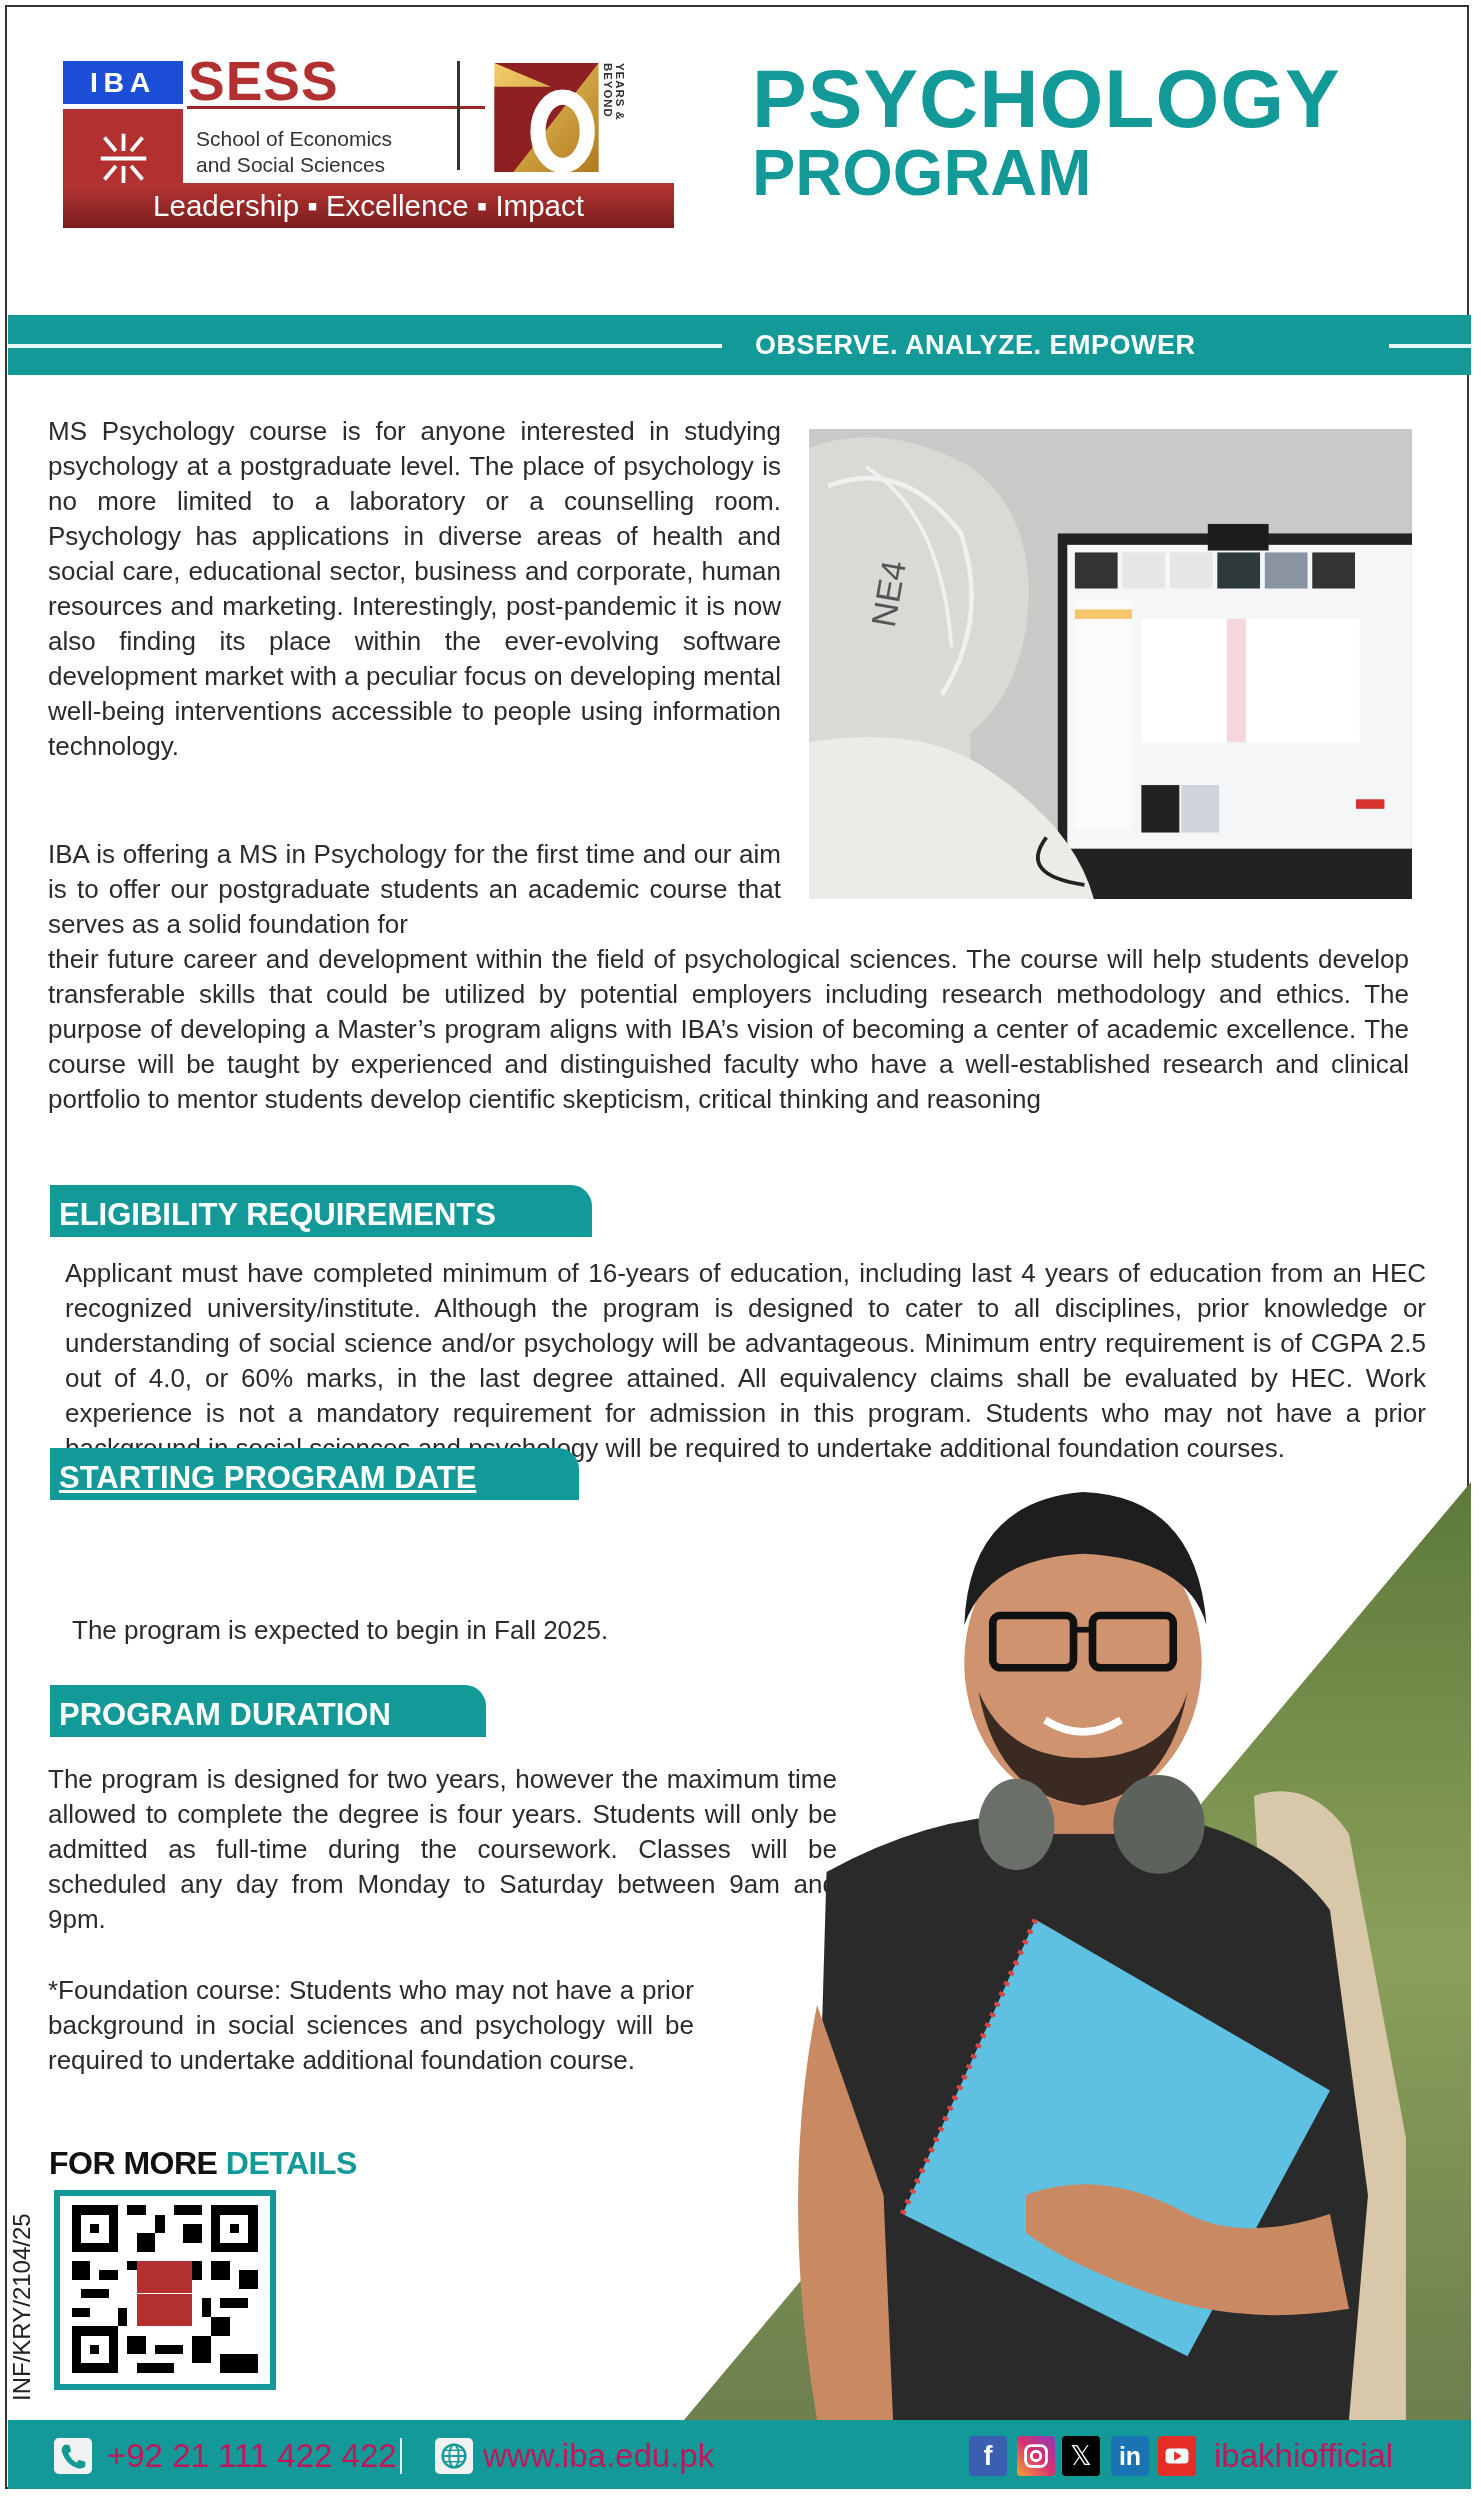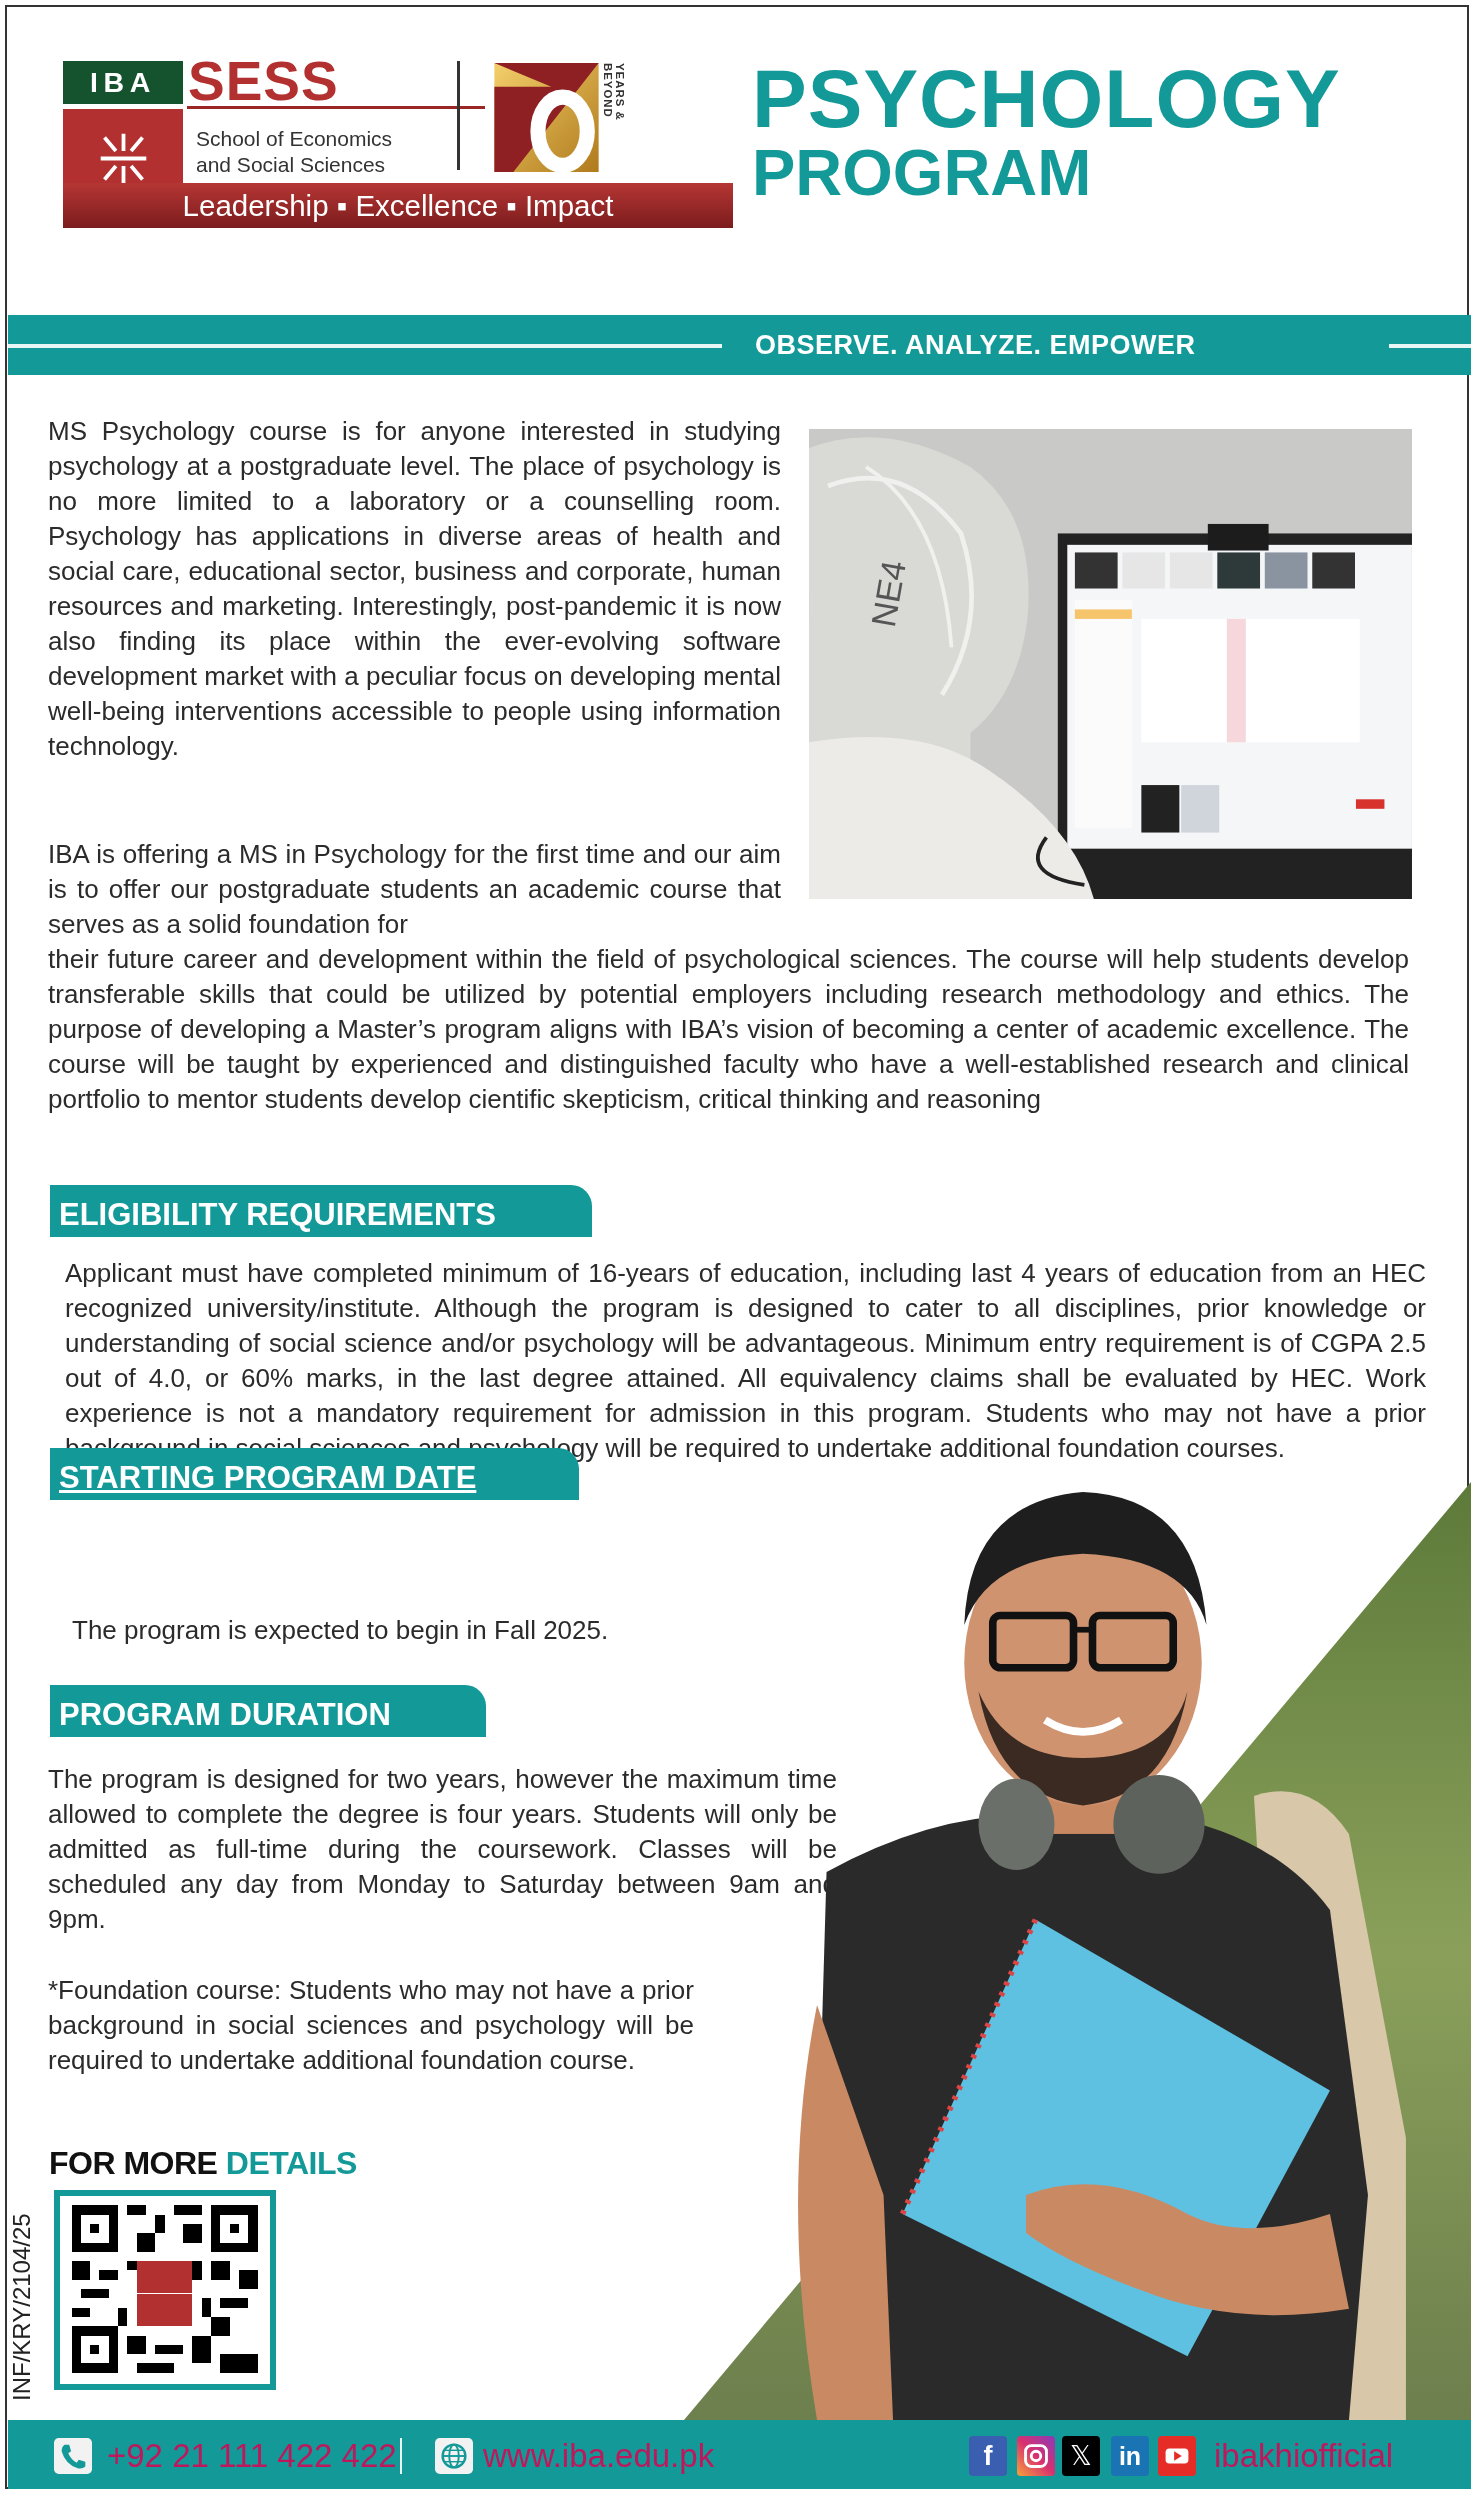--- a/index.html
+++ b/index.html
@@ -1,29 +1,29 @@
 <!DOCTYPE html>
 <html style="font-size:15px"><head>
 <meta charset="utf-8">
 <style>
   html,body{margin:0;padding:0;background:#fff;}
   body{width:1481px;height:2500px;position:relative;overflow:hidden;font-family:"Liberation Sans",sans-serif;color:#2a2a2a;}
   .frame{position:absolute;left:4.8px;top:4.8px;width:1464px;height:2484px;border:2.9px solid #333;box-sizing:border-box;}
   .abs{position:absolute;}
   
   .logo{left:63px;top:61px;width:574px;height:167px;}
-  .iba-box{position:absolute;left:0;top:0;width:120px;height:43px;background:#14532d;color:#fff;font-size:28.5px;letter-spacing:5.7px;font-weight:bold;text-align:center;line-height:43px;}
+  .iba-box{position:absolute;left:0;top:0;width:120px;height:43px;background:#1d4ed8;color:#fff;font-size:28.5px;letter-spacing:5.7px;font-weight:bold;text-align:center;line-height:43px;}
   .sess{position:absolute;left:125px;top:-5.7px;font-size:55px;font-weight:900;color:#b2302f;letter-spacing:1px;line-height:53px;}
   .sess-line{position:absolute;left:124px;top:45px;width:298px;height:2.9px;background:#9a2626;}
   .emblem{position:absolute;left:0;top:48px;width:120px;height:98px;background:#b2302f;color:#fff;font-size:49px;text-align:center;line-height:98px;}
   .school{position:absolute;left:133px;top:65px;font-size:21px;color:#333;line-height:26px;}
   .vsep{position:absolute;left:394px;top:0;width:2.9px;height:109px;background:#333;}
   .seventy{position:absolute;left:431px;top:1.9px;width:105px;height:109px;}
   .years{position:absolute;left:540px;top:1.9px;width:23px;height:109px;writing-mode:vertical-rl;font-size:11.4px;font-weight:bold;color:#333;letter-spacing:1px;}
-  .tagline-bar{position:absolute;left:0;top:122px;width:670px;height:45px;background:linear-gradient(#b53634,#7c1c1d);color:#fff;font-size:29.5px;text-align:center;line-height:45px;}
+  .tagline-bar{position:absolute;left:0;top:122px;width:611px;height:45px;background:linear-gradient(#b53634,#7c1c1d);color:#fff;font-size:29.5px;text-align:center;line-height:45px;}
   
   .title{left:752px;top:61px;color:#139a98;font-weight:900;}
   .t1,.t2{font-size:82px;line-height:76px;letter-spacing:1px;}
   .t3{font-size:65px;line-height:72px;font-weight:bold;}
   
   .band{left:7.6px;top:315px;width:1463px;height:60px;background:#139a98;}
   .band-line-l{left:7.6px;top:344px;width:714px;height:3.8px;background:#e9f6f6;}
   .band-line-r{left:1389px;top:344px;width:82px;height:3.8px;background:#e9f6f6;}
   .band-text{left:755px;top:321px;color:#fff;font-size:27px;font-weight:bold;line-height:49px;letter-spacing:0.5px;text-align:right;}
   

